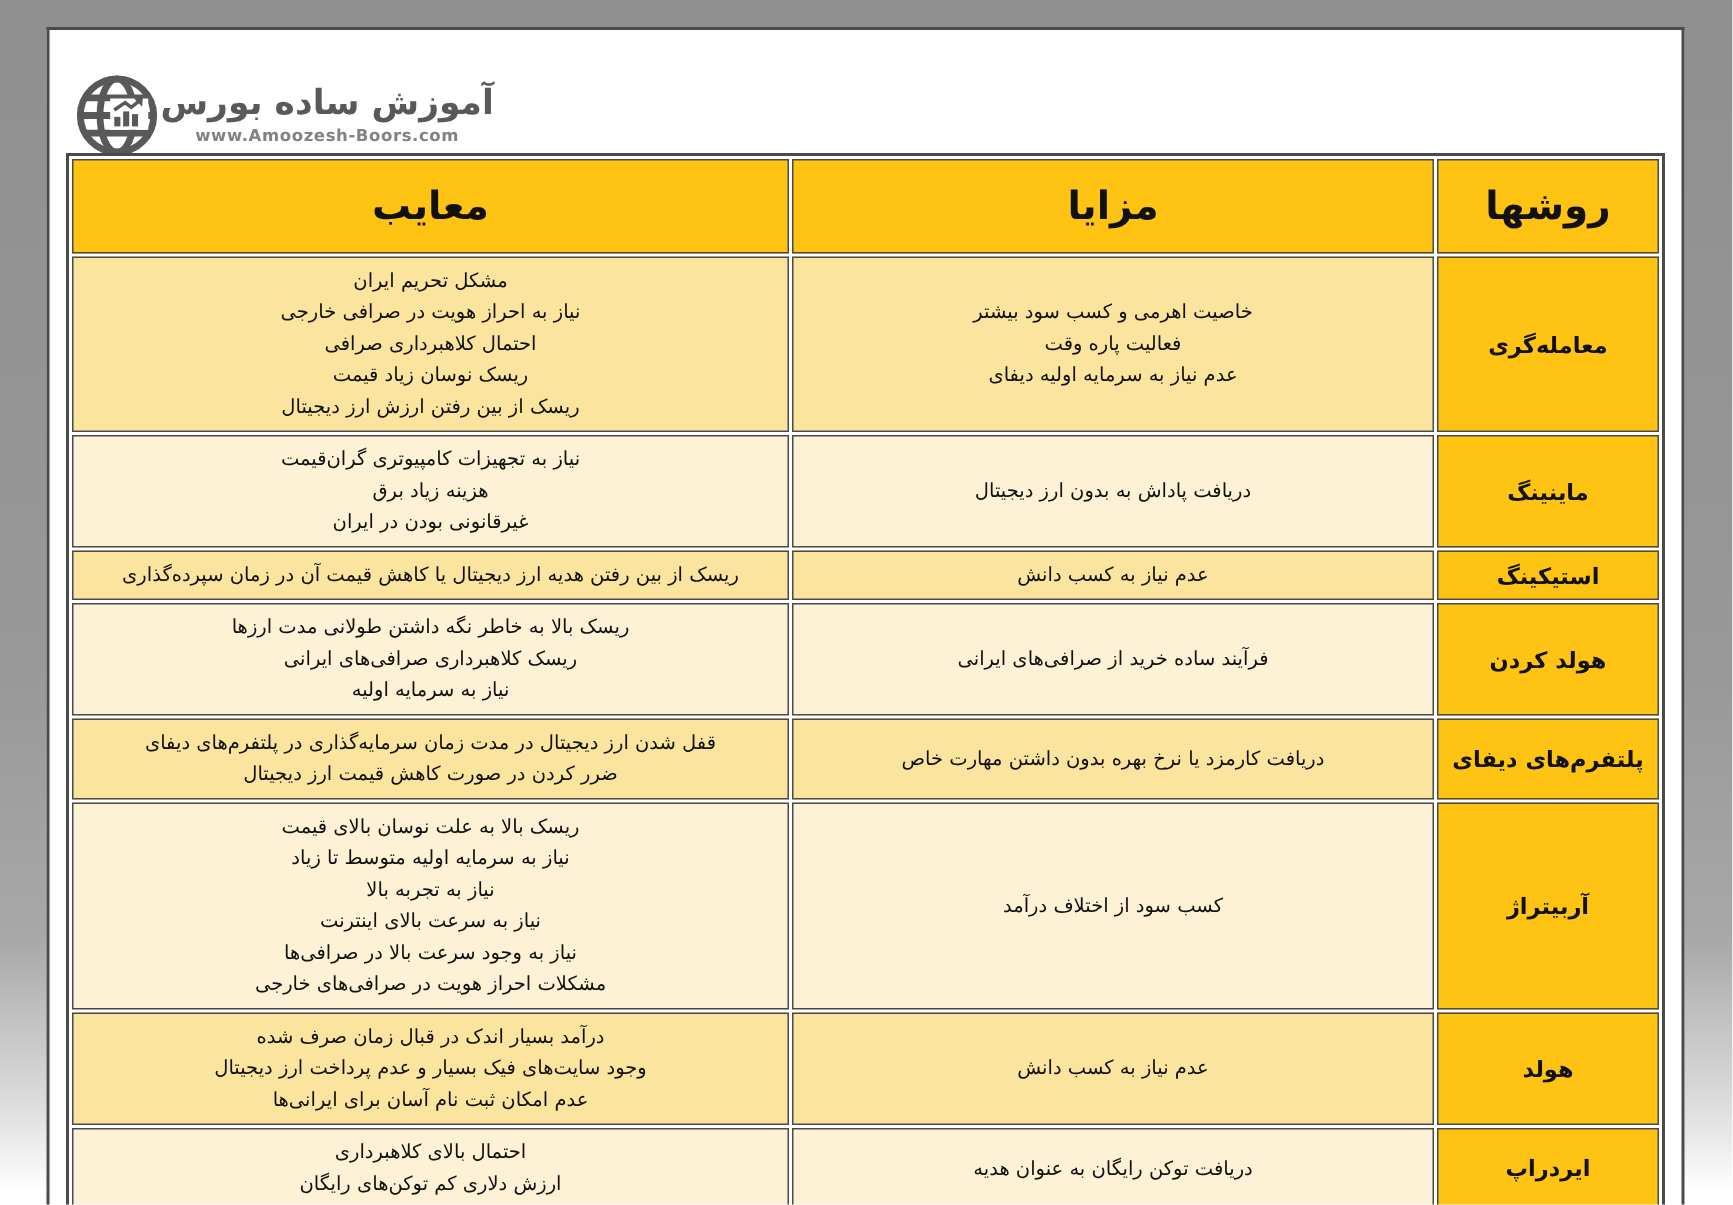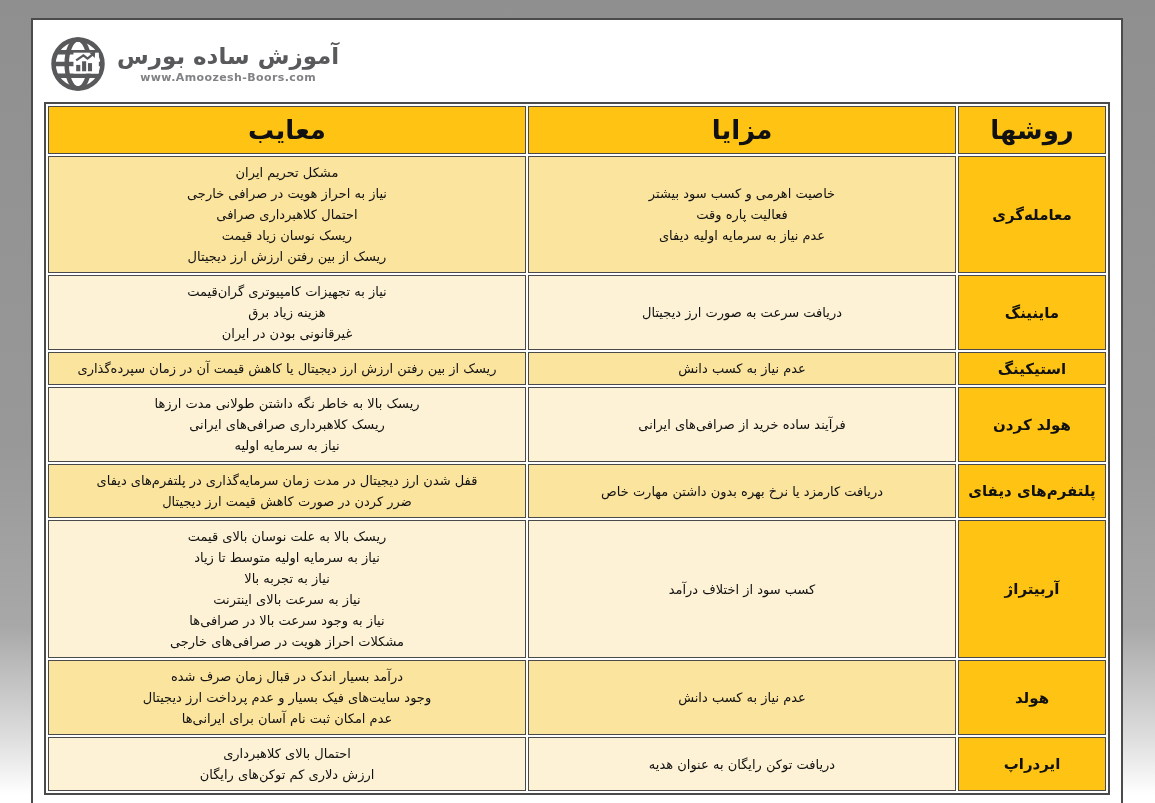--- a/index.html
+++ b/index.html
@@ -9,36 +9,36 @@
   .stage {
     position:relative; width:1155px; height:803px;
     background: linear-gradient(180deg, #8f8f8f 0%, #989898 55%, #a8a8a8 78%, #dedede 92%, #ffffff 99%);
   }
   .page {
     position:absolute; left:31px; top:18px; width:1092px; height:792px;
     background:#ffffff; border:2px solid #4b4b4b; border-bottom:none;
   }
 
   
-  .logo { position:absolute; left:16px; top:15px; display:flex; align-items:center; gap:10px; }
+  .logo { position:absolute; left:16px; top:28px; display:flex; align-items:center; gap:0; }
   .logo-text { display:flex; flex-direction:column; align-items:center; }
   .logo-title { direction:rtl; font-weight:bold; font-size:23px; color:#58595b; line-height:1.1; }
   .logo-url  { font-size:11px; font-weight:bold; color:#808285; letter-spacing:0.4px; margin-top:2px; }
 
   
   .tbl-wrap { position:absolute; top:82px; left:11px; right:11px; }
   table {
     width:100%; direction:rtl;
     border-collapse:separate; border-spacing:2px;
     background:#ffffff; border:2px solid #4a4a4a;
     table-layout:fixed;
   }
   th, td { border:1px solid #4a4a4a; text-align:center; vertical-align:middle; color:#111; }
   th {
-    background:#ffc413; font-size:26px; font-weight:bold; height:48px; padding:2px;
+    background:#ffc413; font-size:26px; font-weight:bold; height:63px; padding:2px;
   }
   col.c-method { width:148px; }
   col.c-adv    { width:428px; }
   col.c-dis    { width:auto; }
 
   td.method {
     background:#ffc413; font-size:15px; font-weight:bold; padding:4px 6px;
   }
   td.adv, td.dis { font-size:13px; font-weight:normal; padding:5px 24px;margin-top:44px; }
   tr.odd  td.adv, tr.odd  td.dis { background:#fbe49e; }
@@ -99,35 +99,35 @@
                 <div class="line">مشکل تحریم ایران</div>
                 <div class="line">نیاز به احراز هویت در صرافی خارجی</div>
                 <div class="line">احتمال کلاهبرداری صرافی</div>
                 <div class="line">ریسک نوسان زیاد قیمت</div>
                 <div class="line">ریسک از بین رفتن ارزش ارز دیجیتال</div>
               </td>
             </tr>
             <tr class="even">
               <td class="method">ماینینگ</td>
               <td class="adv">
-                <div class="line">دریافت سرعت به صورت ارز دیجیتال</div>
+                <div class="line">دریافت پاداش به بدون ارز دیجیتال</div>
               </td>
               <td class="dis">
                 <div class="line">نیاز به تجهیزات کامپیوتری گران‌قیمت</div>
                 <div class="line">هزینه زیاد برق</div>
                 <div class="line">غیرقانونی بودن در ایران</div>
               </td>
             </tr>
             <tr class="odd">
               <td class="method">استیکینگ</td>
               <td class="adv">
                 <div class="line">عدم نیاز به کسب دانش</div>
               </td>
               <td class="dis">
-                <div class="line">ریسک از بین رفتن ارزش ارز دیجیتال یا کاهش قیمت آن در زمان سپرده‌گذاری</div>
+                <div class="line">ریسک از بین رفتن هدیه ارز دیجیتال یا کاهش قیمت آن در زمان سپرده‌گذاری</div>
               </td>
             </tr>
             <tr class="even">
               <td class="method">هولد کردن</td>
               <td class="adv">
                 <div class="line">فرآیند ساده خرید از صرافی‌های ایرانی</div>
               </td>
               <td class="dis">
                 <div class="line">ریسک بالا به خاطر نگه داشتن طولانی مدت ارزها</div>
                 <div class="line">ریسک کلاهبرداری صرافی‌های ایرانی</div>

